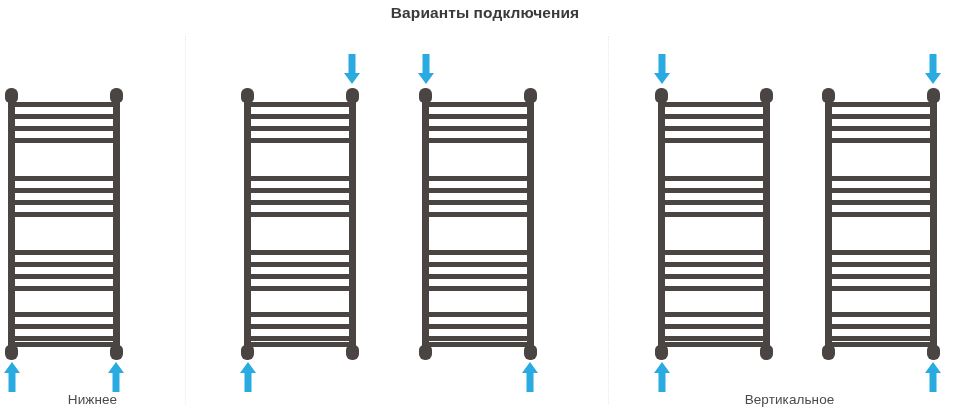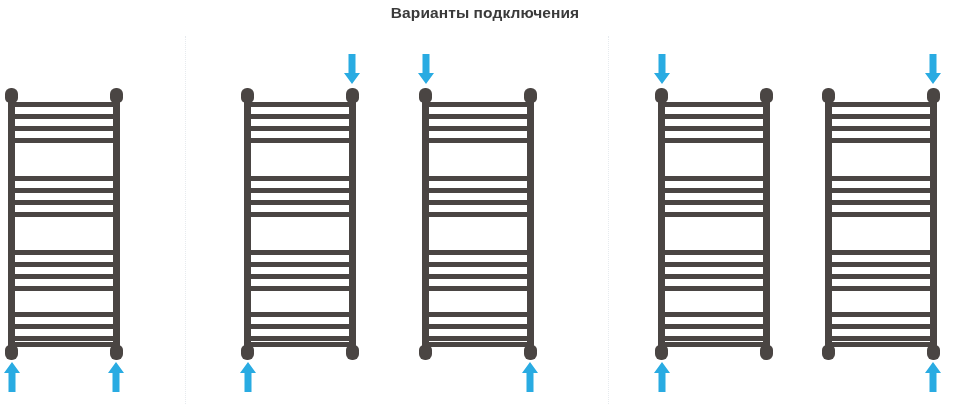--- a/index.html
+++ b/index.html
@@ -138,20 +138,21 @@
             <svg viewBox="0 0 16 30">
               <path d="M8 0 L16 11 L11.5 11 L11.5 30 L4.5 30 L4.5 11 L0 11 Z" fill="#29abe2"></path>
             </svg>
           </div>
           <div class="arrow up" style="right: 4px; top: 274px;">
             <svg viewBox="0 0 16 30">
               <path d="M8 0 L16 11 L11.5 11 L11.5 30 L4.5 30 L4.5 11 L0 11 Z" fill="#29abe2"></path>
             </svg>
           </div>
         </div>
+        <div class="panel-label">Нижнее</div>
       </div>
       <div class="panel" style="left: 186px; width: 422px;">
         <div class="radiator" style="left: 50px;">
           <div class="rail left" style="background: rgb(74, 69, 67);"></div>
           <div class="rail right" style="background: rgb(74, 69, 67);"></div>
           <div class="knob tl" style="background: rgb(74, 69, 67);"></div>
           <div class="knob tr" style="background: rgb(74, 69, 67);"></div>
           <div class="knob bl" style="background: rgb(74, 69, 67);"></div>
           <div class="knob br" style="background: rgb(74, 69, 67);"></div>
           <div class="rung" style="top: 14px; background: rgb(74, 69, 67);"></div>
@@ -278,16 +279,17 @@
             <svg viewBox="0 0 16 30">
               <path d="M8 30 L16 19 L11.5 19 L11.5 0 L4.5 0 L4.5 19 L0 19 Z" fill="#29abe2"></path>
             </svg>
           </div>
           <div class="arrow up" style="right: 4px; top: 274px;">
             <svg viewBox="0 0 16 30">
               <path d="M8 0 L16 11 L11.5 11 L11.5 30 L4.5 30 L4.5 11 L0 11 Z" fill="#29abe2"></path>
             </svg>
           </div>
         </div>
+        <div class="panel-label">Вертикальное</div>
       </div>
     </div>
 
 </div>
 
 </body></html>

